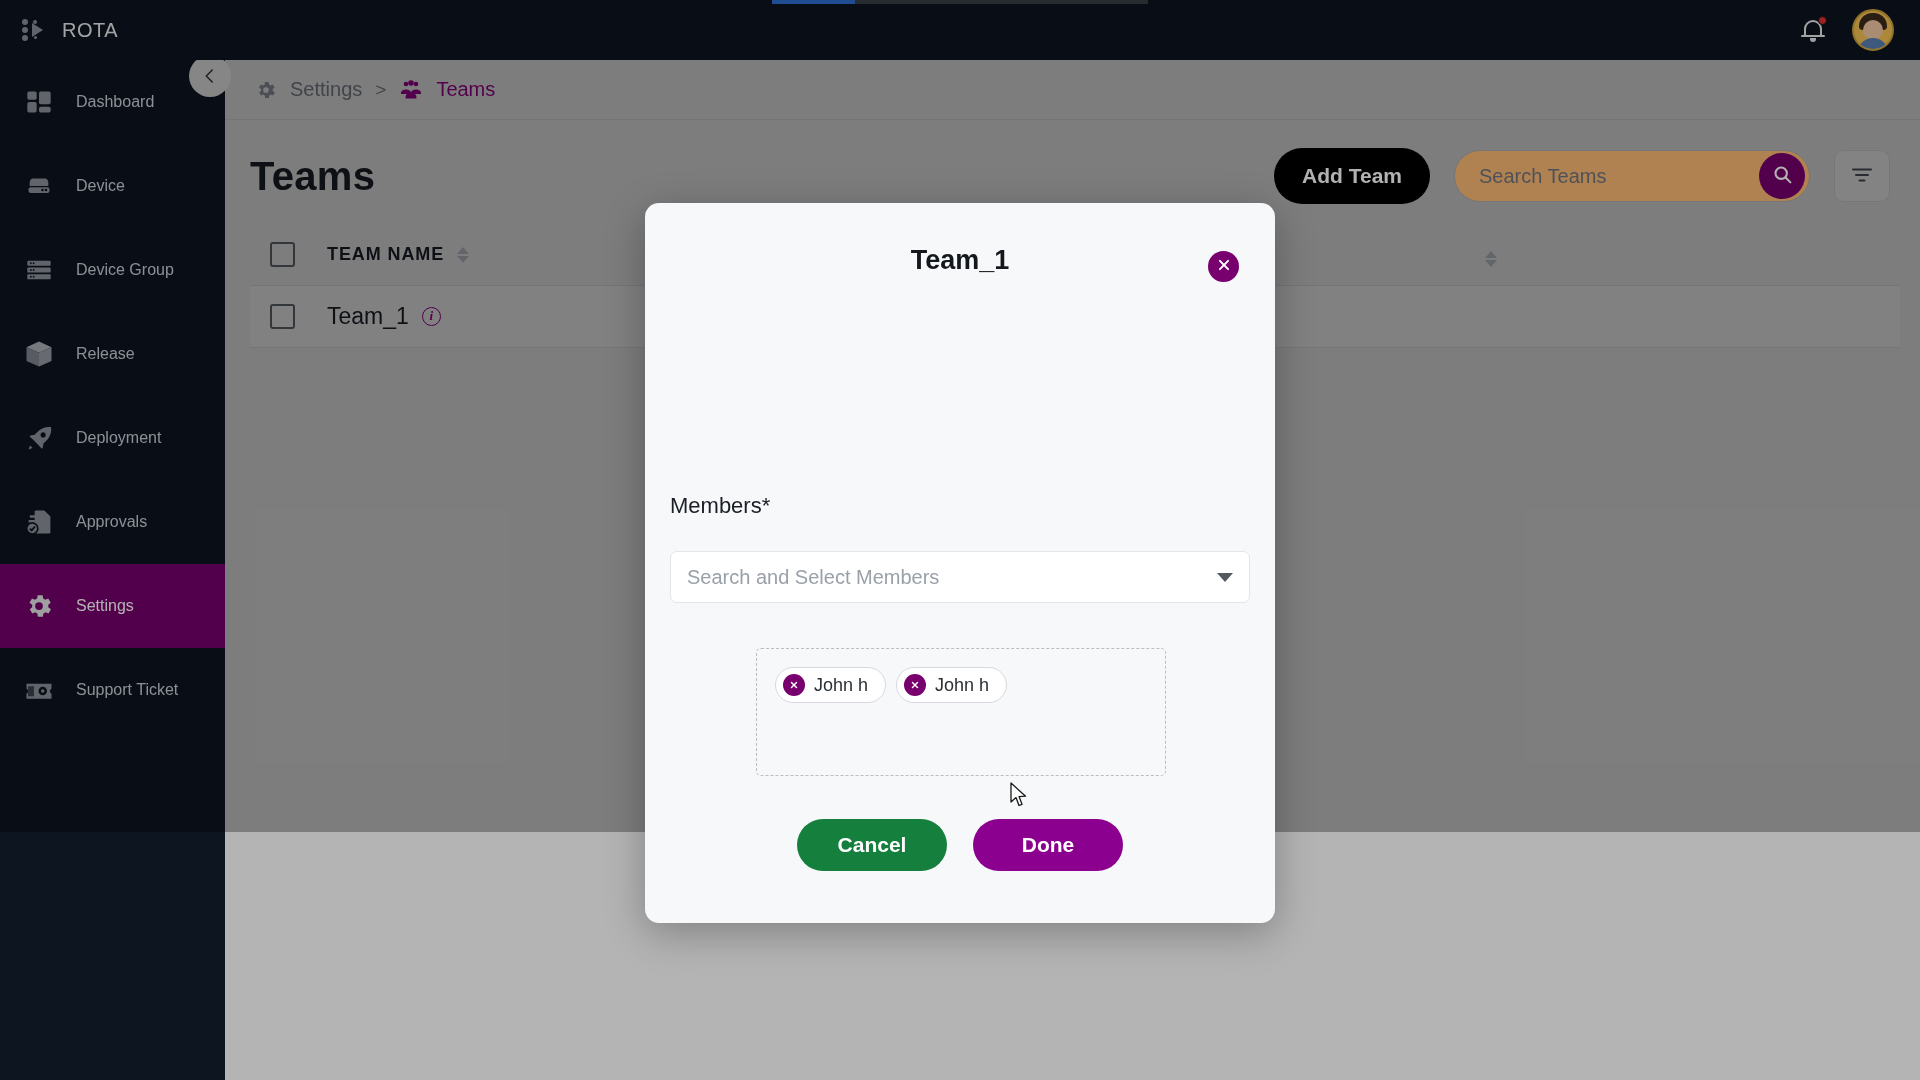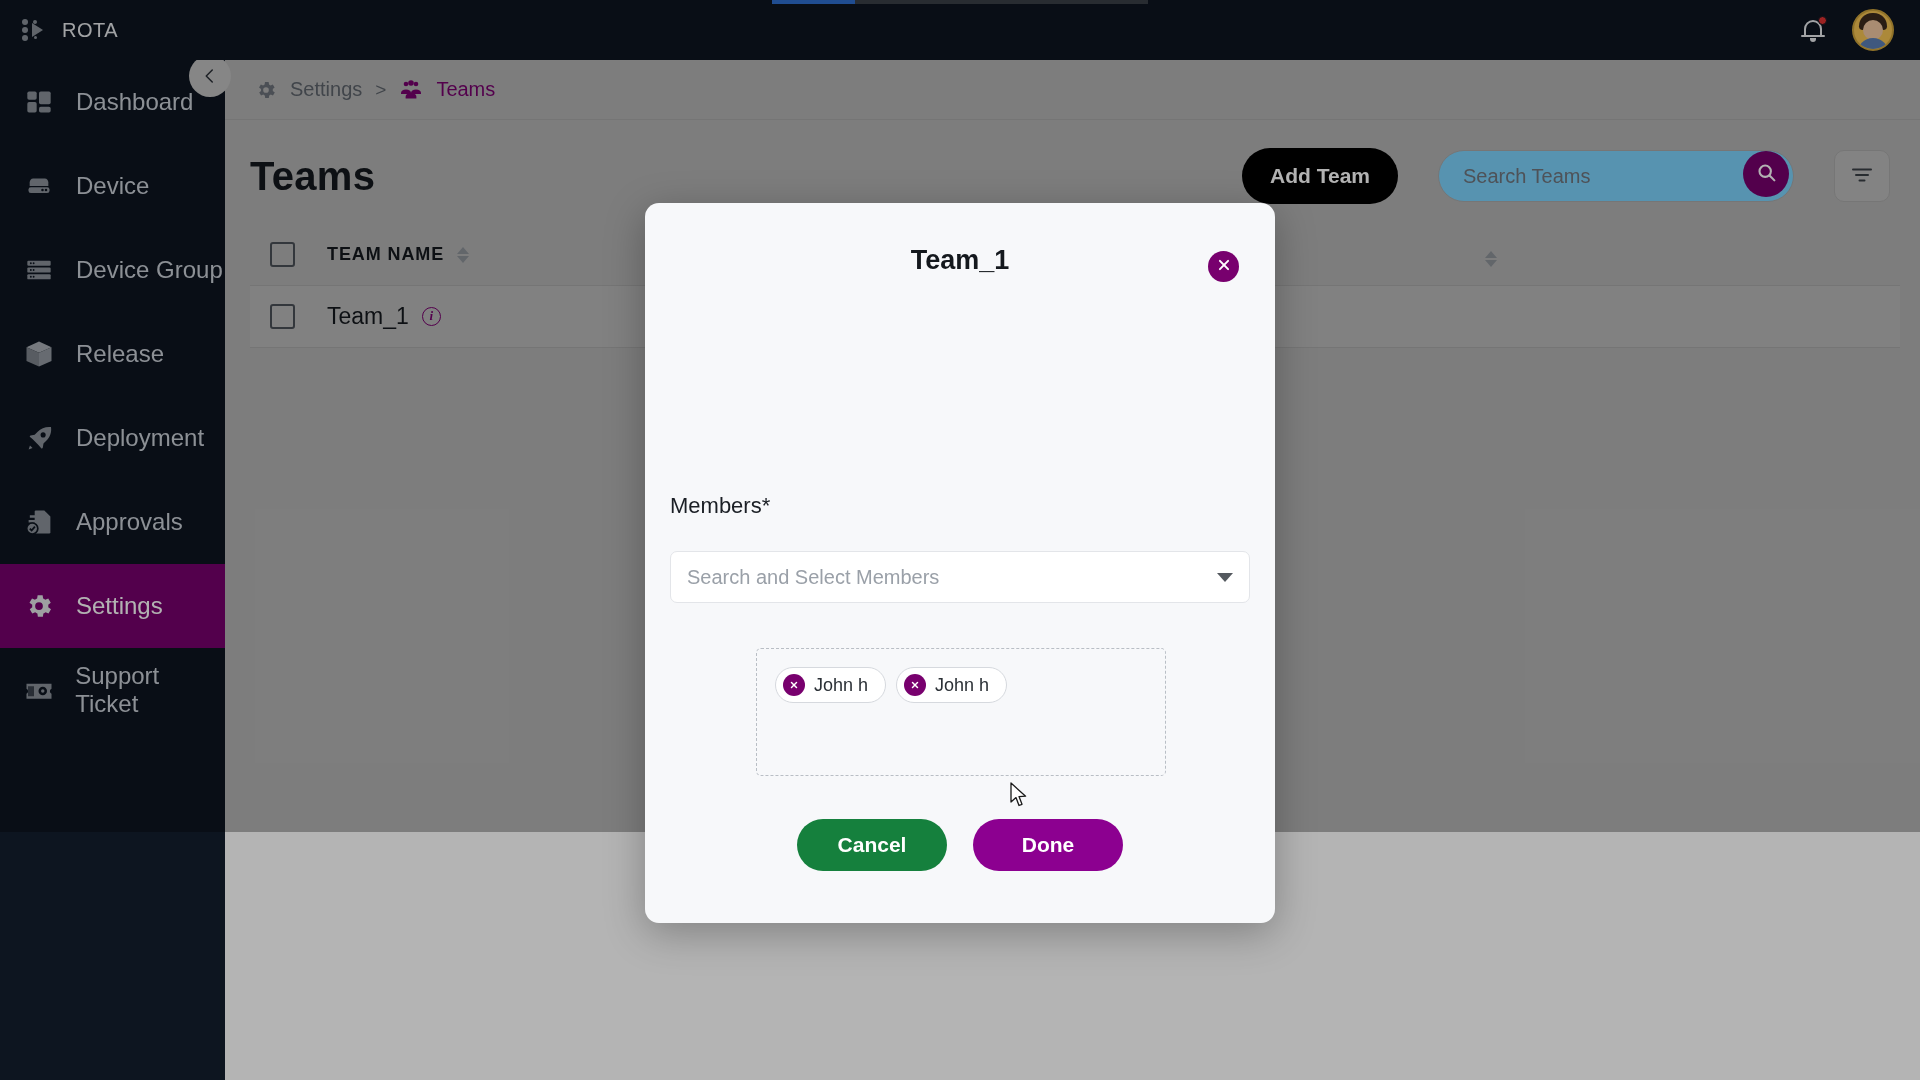--- a/index.html
+++ b/index.html
@@ -58,21 +58,21 @@
   .avatar .body2 { position: absolute; left: 3px; top: 27px; width: 32px; height: 18px; background: #5b7fb5; border-radius: 16px 16px 0 0; }
 
   
   .sidebar {
     position: absolute; left: 0; top: 60px; width: 225px; height: 1020px;
     background: #0d1520; z-index: 20;
   }
   .nav-item {
     display: flex; align-items: center; gap: 20px;
     height: 84px; padding-left: 22px; cursor: pointer;
-    color: #c9ced6; font-size: 24px;
+    color: #c9ced6; font-size: 16px;
   }
   .nav-item.active { background: #78006e; color: #ffffff; }
   .nav-ico { width: 34px; height: 34px; display: flex; align-items: center; justify-content: center; }
   .nav-ico svg { display:block; }
 
   
   .content {
     position: absolute; left: 225px; top: 60px; width: 1695px; height: 1020px;
     background: #b4b4b4;
   }
@@ -91,29 +91,29 @@
   }
   .bc-text { color: #5d636b; }
   .bc-text.current { color: #78006e; }
   .bc-sep { color: #5d636b; font-size: 19px; }
 
   .page-head {
     position: absolute; left: 0; top: 60px; width: 1695px; height: 112px;
     display: flex; align-items: center; padding: 0 30px 0 25px;
   }
   .page-title { font-size: 40px; font-weight: 700; color: #14181d; letter-spacing: .3px;}
-  .head-actions { margin-left: auto; display: flex; align-items: center; gap: 40px; }
+  .head-actions { margin-left: auto; display: flex; align-items: center; gap: 24px; }
   .btn-add {
     background: #000000; color: #ffffff; font-size: 21px; font-weight: 600;
     border: none; border-radius: 30px; height: 56px; padding: 0 28px; cursor: pointer;
     font-family: "Liberation Sans", sans-serif;
   }
   .search-shell {
-    display: flex; width: 356px; height: 52px;
-    background: #7dd3fc; border: 1px solid #a9a9a9; border-radius: 28px;
+    display: flex; align-items: center; width: 356px; height: 52px;
+    background: #fdba74; border: 1px solid #a9a9a9; border-radius: 28px;
     padding-left: 24px; padding-right: 4px;
   }
   .search-shell input {
     border: none; background: transparent; outline: none; flex: 1;
     font-size: 20px; color: #4b5158; font-family: "Liberation Sans", sans-serif;
   }
   .search-shell input::placeholder { color: #70767e; }
   .search-go {
     width: 46px; height: 46px; border-radius: 50%; background: #78006e;
     display: flex; align-items: center; justify-content: center; cursor: pointer; border: none;

